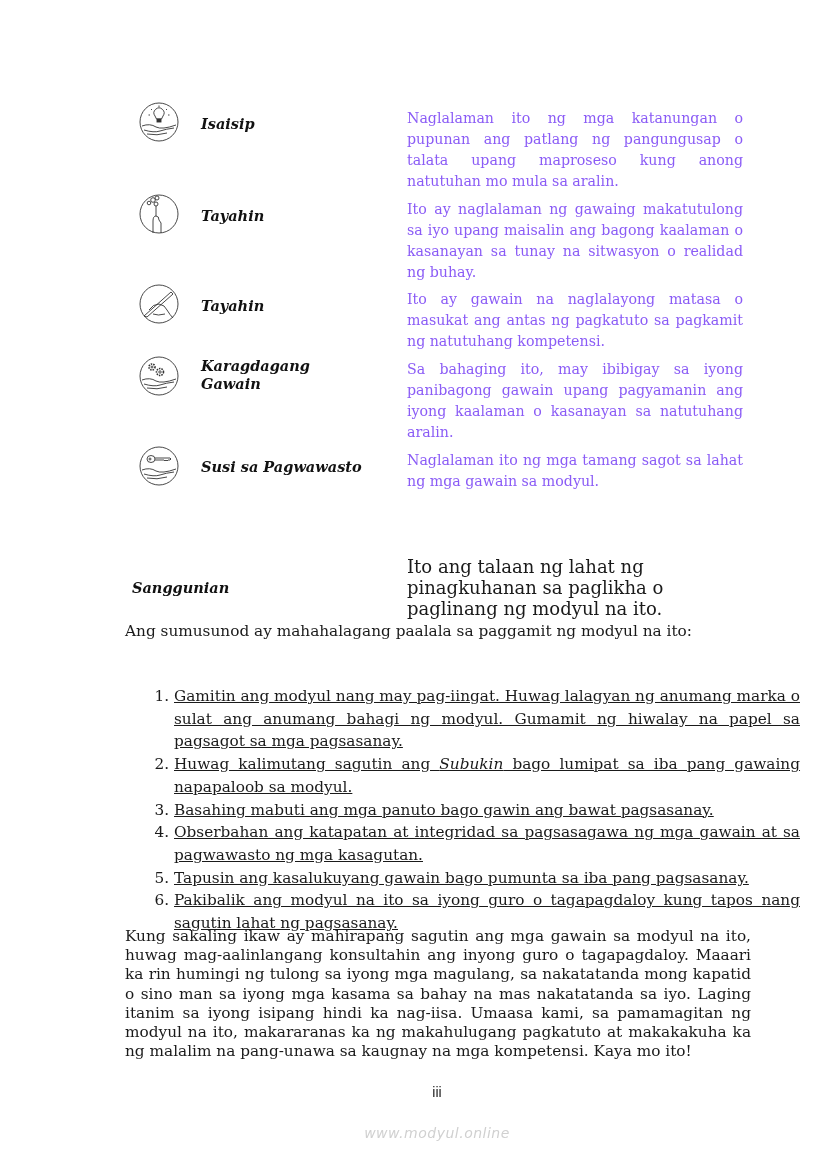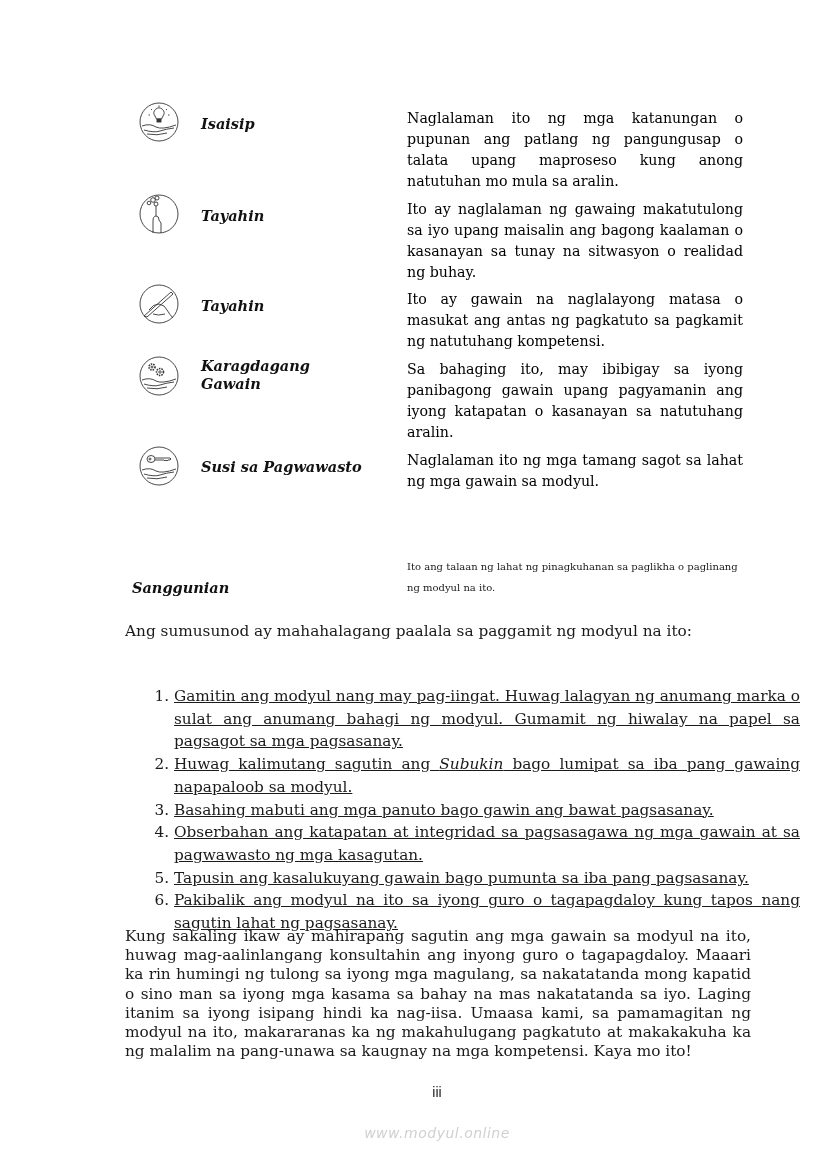--- a/index.html
+++ b/index.html
@@ -14,34 +14,34 @@
     position: absolute; left: 15px; width: 40px; height: 40px;
   }
   .icon svg { width: 40px; height: 40px; display: block; }
   .label {
     position: absolute; left: 77px;
     font-family: "DejaVu Serif", serif; font-style: italic; font-weight: bold;
     font-size: 14.5px; line-height: 18px; color: #111;
   }
   .desc {
     position: absolute; left: 283px; width: 336px;
-    font-size: 14.2px; line-height: 21px; text-align: justify; color: #000000;
+    font-size: 14.2px; line-height: 21px; text-align: justify; color: #8b5cf6;
   }
 
   .para {
     position: absolute; left: 101px; width: 626px;
     font-size: 15.3px; line-height: 21px; color: #1a1a1a; text-align: justify;
   }
   .ref-label {
     position: absolute; left: 108px; top: 579px;
     font-style: italic; font-weight: bold; font-size: 14.5px; color: #111;
   }
   .ref-desc {
     position: absolute; left: 383px; top: 556px; width: 345px;
-    font-size: 10px; line-height: 21px; color: #1a1a1a;
+    font-size: 18px; line-height: 21px; color: #1a1a1a;
   }
   ol.reminders {
     position: absolute; left: 101px; top: 685px; width: 626px; margin: 0;
     padding-left: 49px; font-size: 15.3px; line-height: 22.7px; color: #1a1a1a; text-decoration: underline;
   }
   ol.reminders li { text-align: justify; padding-left: 0; }
   ol.reminders li::marker { font-size: 15.3px; }
   .closing {
     position: absolute; left: 101px; top: 927px; width: 626px;
     font-size: 15.3px; line-height: 19.2px; text-align: justify; color: #1a1a1a;
@@ -118,21 +118,21 @@
         <circle cx="21" cy="16" r="1.2"></circle>
         <path d="M3 24 q8 -3 14 1 q6 3 20 -2"></path>
         <path d="M5 28 q10 3 16 1 q6 -2 14 -3"></path>
         <path d="M8 32 q10 2 20 -1"></path>
       </svg>
     </div>
     <div class="label" style="top:2px;">
       <div>Karagdagang</div>
       <div>Gawain</div>
     </div>
-    <div class="desc" style="top:4px;">Sa bahaging ito, may ibibigay sa iyong panibagong gawain upang pagyamanin ang iyong katapatan o kasanayan sa natutuhang aralin.</div>
+    <div class="desc" style="top:4px;">Sa bahaging ito, may ibibigay sa iyong panibagong gawain upang pagyamanin ang iyong kaalaman o kasanayan sa natutuhang aralin.</div>
   </div>
 
   <div class="icon-row" style="top:446px;">
     <div class="icon" style="top:0px;">
       <svg viewBox="0 0 40 40" fill="none" stroke="#333" stroke-width="0.9">
         <circle cx="20" cy="20" r="19"></circle>
         <ellipse cx="12" cy="13" rx="4" ry="3.5"></ellipse>
         <circle cx="11" cy="13" r="1"></circle>
         <path d="M16 12 h15 l1 1 l-1 1 h-2 l-1 1 l-1 -1 l-1 1 l-1 -1 h-9"></path>
         <path d="M3 24 q8 -3 14 1 q6 3 20 -2"></path>

